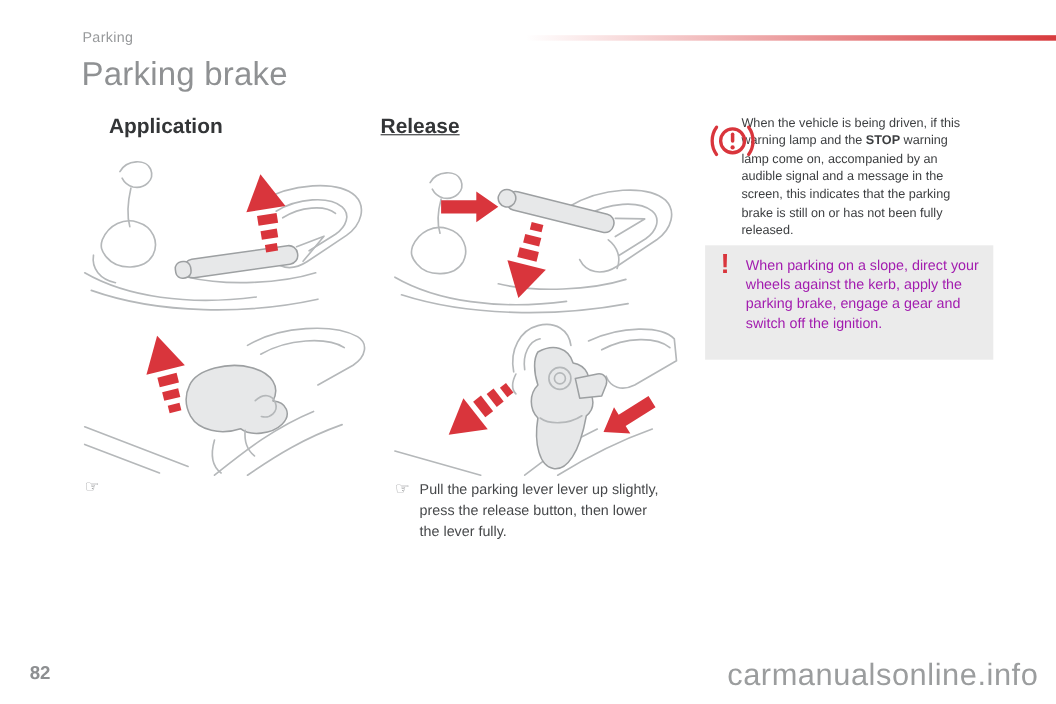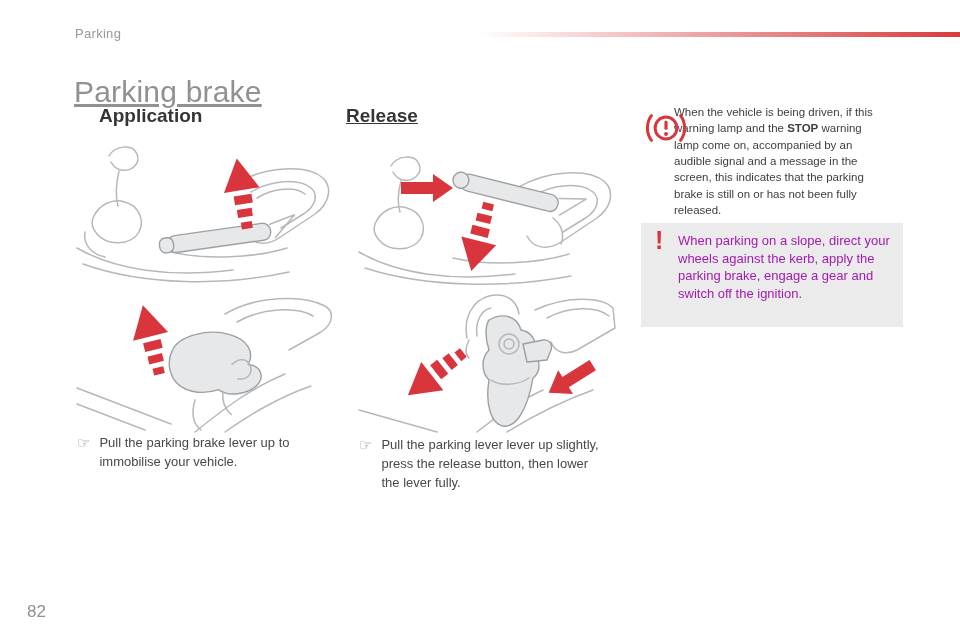--- a/index.html
+++ b/index.html
@@ -6,21 +6,21 @@
   html,body { width:960px; height:640px; background:#ffffff; }
   body { font-family:"Liberation Sans", sans-serif; position:relative; overflow:hidden; }
 
   .page { position:absolute; inset:0; background:#ffffff; }
 
   .breadcrumb { position:absolute; left:75px; top:26px; font-size:13px; color:#97999b; letter-spacing:.3px; }
 
   .accent-bar { position:absolute; left:478px; right:0; top:32px; height:5px;
     background:linear-gradient(to right, rgba(216,58,61,0) 0%, rgba(216,58,61,.45) 45%, #d83a3d 100%); }
 
-  .page-title { position:absolute; left:74px; top:75px; font-size:30px; font-weight:400; color:#8f9193; letter-spacing:.2px;text-decoration:underline; }
+  .page-title { position:absolute; left:74px; top:51px; font-size:30px; font-weight:400; color:#8f9193; letter-spacing:.2px; }
 
   .section-heading { position:absolute; top:105px; font-size:19px; font-weight:700; color:#333537; }
   #app-heading { left:75px;margin-left:24px; }
   #rel-heading { left:346px;text-decoration:underline; }
 
   .figure { position:absolute; width:262px; height:146px; }
   #fig-app-top { left:75px; top:140px; }
   #fig-app-bottom { left:75px; top:288px; }
   #fig-rel-top { left:357px; top:140px; }
   #fig-rel-bottom { left:357px; top:288px; }
@@ -33,21 +33,21 @@
 
   .note-lamp { position:absolute; left:638px; top:104px; width:268px; }
   .lamp-icon { position:absolute; left:5px; top:6px; width:46px; height:36px; }
   .note-lamp .note-text { margin-left:36px; width:209px; font-size:11.5px; color:#3c3e40; line-height:1.42; }
   .note-text b { font-weight:700; }
 
   .note-box { position:absolute; left:641px; top:223px; width:262px; height:104px; background:#ebebeb; }
   .bang { position:absolute; left:14px; top:5px; color:#d9353c; font-weight:700; font-size:25px; line-height:1; }
   .note-box .note-text { position:absolute; left:37px; top:9px; width:215px; font-size:13px; color:#a21caf; line-height:1.35; }
 
-  .page-number { position:absolute; left:27px; top:602px; font-size:17px; font-weight:400; color:#8d8f91; }
+  .page-number { position:absolute; left:27px; top:602px; font-size:17px; font-weight:700; color:#8d8f91; }
   .watermark { position:absolute; right:16px; top:598px; font-size:28px; color:#9b9d9e; letter-spacing:.5px; }
 
   
   .ln { fill:none; stroke:#b5b8ba; stroke-width:1.5; stroke-linecap:round; stroke-linejoin:round; }
   .lever { fill:#e7e8e9; stroke:#9da0a2; stroke-width:1.4; stroke-linejoin:round; }
   .red { fill:#d9353c; }
 </style>
 </head>
 <body>
 
@@ -180,21 +180,20 @@
         <rect x="66" y="48" width="11" height="7"></rect>
         <rect x="63" y="60" width="15" height="8"></rect>
         <rect x="61" y="73" width="18" height="9"></rect>
         <polygon points="53,87 89,87 71,118"></polygon>
       </g>
     </svg>
   </div>
 
   <div class="instruction" id="app-instruction">
     <span class="pointer">☞</span>
-    <span>Pull the parking brake lever up to immobilise your vehicle.</span>
   </div>
   <div class="instruction" id="rel-instruction">
     <span class="pointer">☞</span>
     <span>Pull the parking lever lever up slightly, press the release button, then lower the lever fully.</span>
   </div>
 
   <div class="note-lamp">
     <span class="lamp-icon">
       <svg viewBox="0 0 52 40" width="46" height="36">
         <g fill="none" stroke="#d9353c" stroke-width="3.4" stroke-linecap="round">
@@ -210,14 +209,15 @@
     </span>
     <p class="note-text"><span>When the vehicle is being driven, if this warning lamp and the </span><b>STOP</b><span> warning lamp come on, accompanied by an audible signal and a message in the screen, this indicates that the parking brake is still on or has not been fully released.</span></p>
   </div>
 
   <div class="note-box">
     <span class="bang">!</span>
     <p class="note-text">When parking on a slope, direct your wheels against the kerb, apply the parking brake, engage a gear and switch off the ignition.</p>
   </div>
 
   <div class="page-number">82</div>
+  <div class="watermark">carmanualsonline.info</div>
 
 </div>
 
 </body></html>

